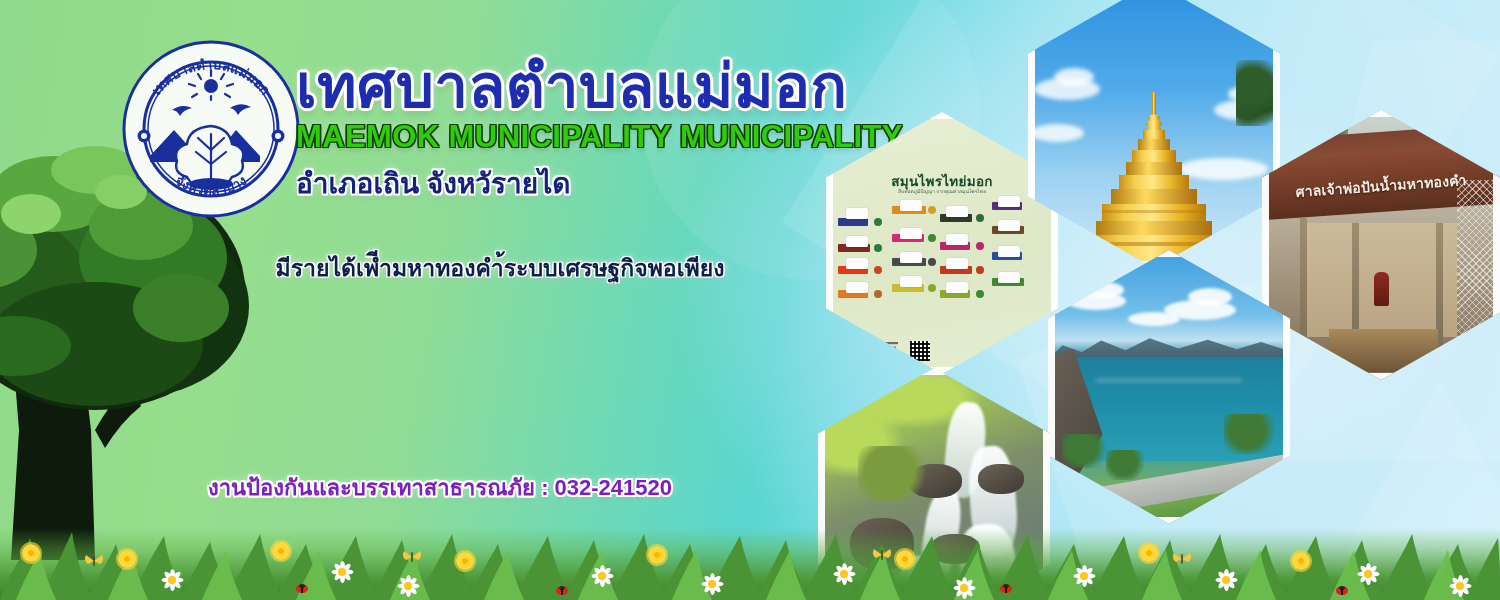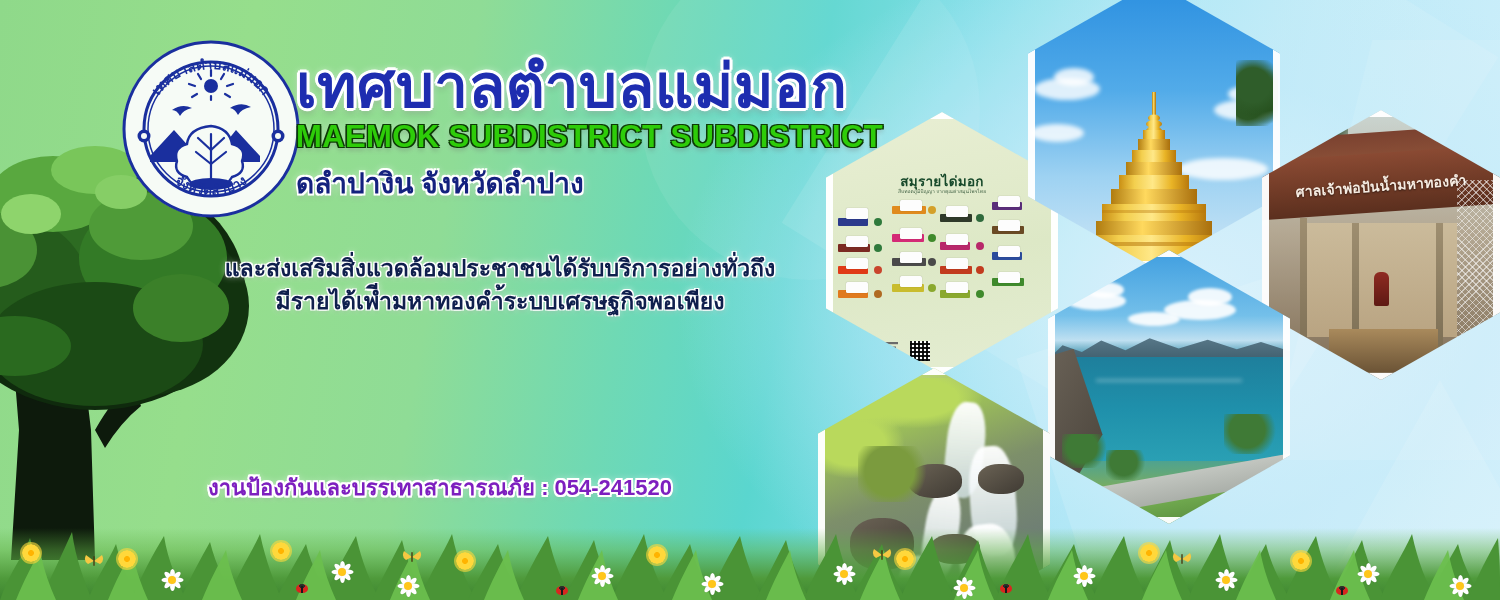--- a/index.html
+++ b/index.html
@@ -304,36 +304,35 @@
       <textPath href="#arcTop" startOffset="50%" text-anchor="middle">เทศบาลตำบลแม่มอก</textPath>
     </text>
     <text font-size="13.5" font-weight="bold" fill="#1a2f9e" font-family="'DejaVu Sans','Liberation Sans',sans-serif">
       <textPath href="#arcBot" startOffset="50%" text-anchor="middle">จังหวัดลำปาง</textPath>
     </text>
   </svg>
 </div>
 
 <div class="header">
   <div class="title-th">เทศบาลตำบลแม่มอก</div>
-  <div class="title-en">MAEMOK SUBDISTRICT SUBDISTRICT</div>
-  <div class="title-sub">ดลำปางิน จังหวัดลำปาง</div>
+  <div class="title-en">MAEMOK MUNICIPALITY MUNICIPALITY</div>
+  <div class="title-sub">อำเภอเถิน จังหวัรายได</div>
 </div>
 
 <div class="vision">
-  <div class="vision-line">และส่งเสริมสิ่งแวดล้อมประชาชนได้รับบริการอย่างทั่วถึง</div>
   <div class="vision-line">มีรายได้เพีำมหาทองคำ้ระบบเศรษฐกิจพอเพียง</div>
 </div>
 
 <div class="contact">
-  <div class="contact-line l2">งานป้องกันและบรรเทาสาธารณภัย : 054-241520</div>
+  <div class="contact-line l2">งานป้องกันและบรรเทาสาธารณภัย : 032-241520</div>
 </div>
 
 <div class="hex" id="hex-herb">
   <div class="inner art-herb">
-    <div class="herb-title">สมุรายได่มอก</div>
+    <div class="herb-title">สมุนไพรไทย่มอก</div>
     <div class="herb-sub">สืบทอดภูมิปัญญา จากคุณค่าสมุนไพรไทย</div>
     <div class="herb-grid">
       <div class="herb-chip" style="left:2px;  top:18px; width:30px; background:#2b3a8c;"></div>
       <div class="herb-chip" style="left:56px; top:6px;  width:34px; background:#e08b1e;"></div>
       <div class="herb-chip" style="left:2px;  top:44px; width:32px; background:#7b2a22;"></div>
       <div class="herb-chip" style="left:56px; top:34px; width:32px; background:#d42a76;"></div>
       <div class="herb-chip" style="left:2px;  top:66px; width:30px; background:#e03a16;"></div>
       <div class="herb-chip" style="left:56px; top:58px; width:34px; background:#4a4a4a;"></div>
       <div class="herb-chip" style="left:2px;  top:90px; width:30px; background:#e07a1e;"></div>
       <div class="herb-chip" style="left:56px; top:84px; width:32px; background:#c9bc2e;"></div>

